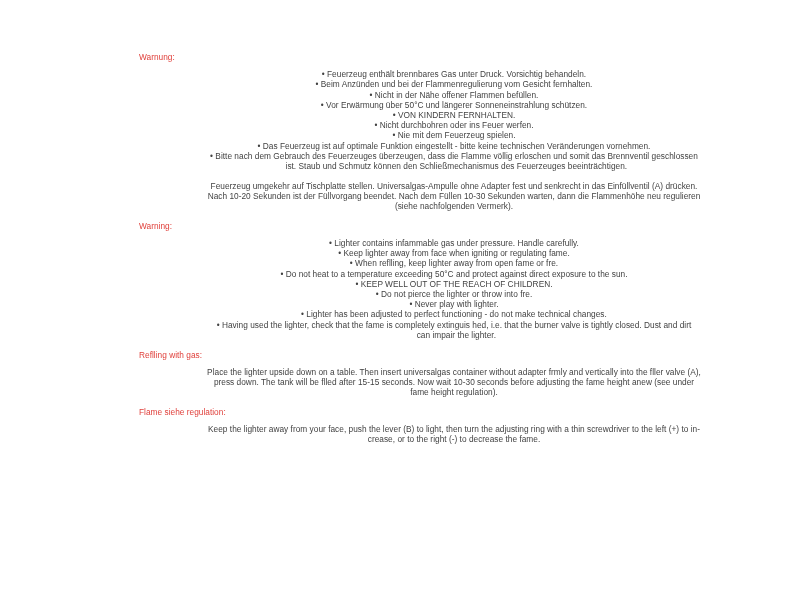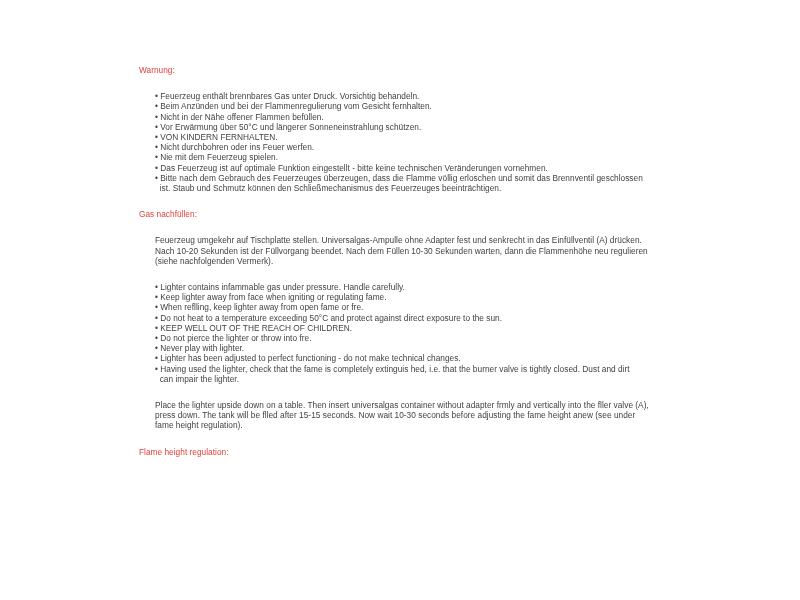--- a/index.html
+++ b/index.html
@@ -13,40 +13,41 @@
   .page {
     position: relative;
     width: 800px;
     height: 600px;
     background: #ffffff;
     overflow: hidden;
   }
   .text-block {
     position: absolute;
     left: 139px;
-    top: 65px;
+    top: 52px;
     width: 630px;
     font-size: 8.3px;
     line-height: 10.2px;
     letter-spacing: 0.02px;
     color: #424242;
   }
   .sec { margin: 0; }
   .sec + .sec { margin-top: 9.5px; }
   .sec-heading {
     margin: 0;
     padding: 0;
     font-size: 8.3px;
     line-height: 10.2px;
     font-weight: 400;
     color: #e0413c;
   }
   .sec-body {
-    margin: 16px;
+    margin: 7px;
     white-space: pre-wrap;
+    text-align: center;
   }
 </style>
 </head>
 <body>
 
 <div class="page">
   <div class="text-block">
 
     <div class="sec">
       <h2 class="sec-heading">Warnung:</h2>
@@ -56,46 +57,49 @@
 • Vor Erwärmung über 50°C und längerer Sonneneinstrahlung schützen.
 • VON KINDERN FERNHALTEN.
 • Nicht durchbohren oder ins Feuer werfen.
 • Nie mit dem Feuerzeug spielen.
 • Das Feuerzeug ist auf optimale Funktion eingestellt - bitte keine technischen Veränderungen vornehmen.
 • Bitte nach dem Gebrauch des Feuerzeuges überzeugen, dass die Flamme völlig erloschen und somit das Brennventil geschlossen
   ist. Staub und Schmutz können den Schließmechanismus des Feuerzeuges beeinträchtigen.</div>
     </div>
 
     <div class="sec">
-      <h2 class="sec-heading">Gas nachfüllen:</h2>
       <div class="sec-body">Feuerzeug umgekehr auf Tischplatte stellen. Universalgas-Ampulle ohne Adapter fest und senkrecht in das Einfüllventil (A) drücken.
 Nach 10-20 Sekunden ist der Füllvorgang beendet. Nach dem Füllen 10-30 Sekunden warten, dann die Flammenhöhe neu regulieren
 (siehe nachfolgenden Vermerk).</div>
     </div>
 
     <div class="sec">
     </div>
 
     <div class="sec">
+      <h2 class="sec-heading">Warning:</h2>
       <div class="sec-body">• Lighter contains infammable gas under pressure. Handle carefully.
 • Keep lighter away from face when igniting or regulating fame.
 • When reflling, keep lighter away from open fame or fre.
 • Do not heat to a temperature exceeding 50°C and protect against direct exposure to the sun.
 • KEEP WELL OUT OF THE REACH OF CHILDREN.
 • Do not pierce the lighter or throw into fre.
 • Never play with lighter.
 • Lighter has been adjusted to perfect functioning - do not make technical changes.
 • Having used the lighter, check that the fame is completely extinguis hed, i.e. that the burner valve is tightly closed. Dust and dirt
   can impair the lighter.</div>
     </div>
 
     <div class="sec">
+      <h2 class="sec-heading">Reflling with gas:</h2>
       <div class="sec-body">Place the lighter upside down on a table. Then insert universalgas container without adapter frmly and vertically into the fller valve (A),
 press down. The tank will be flled after 15-15 seconds. Now wait 10-30 seconds before adjusting the fame height anew (see under
 fame height regulation).</div>
     </div>
 
     <div class="sec">
-      <h2 class="sec-heading">Flame height regulation:</h2>
+      <h2 class="sec-heading">Flame siehe regulation:</h2>
+      <div class="sec-body">Keep the lighter away from your face, push the lever (B) to light, then turn the adjusting ring with a thin screwdriver to the left (+) to in-
+crease, or to the right (-) to decrease the fame.</div>
     </div>
 
   </div>
 </div>
 
 </body></html>

